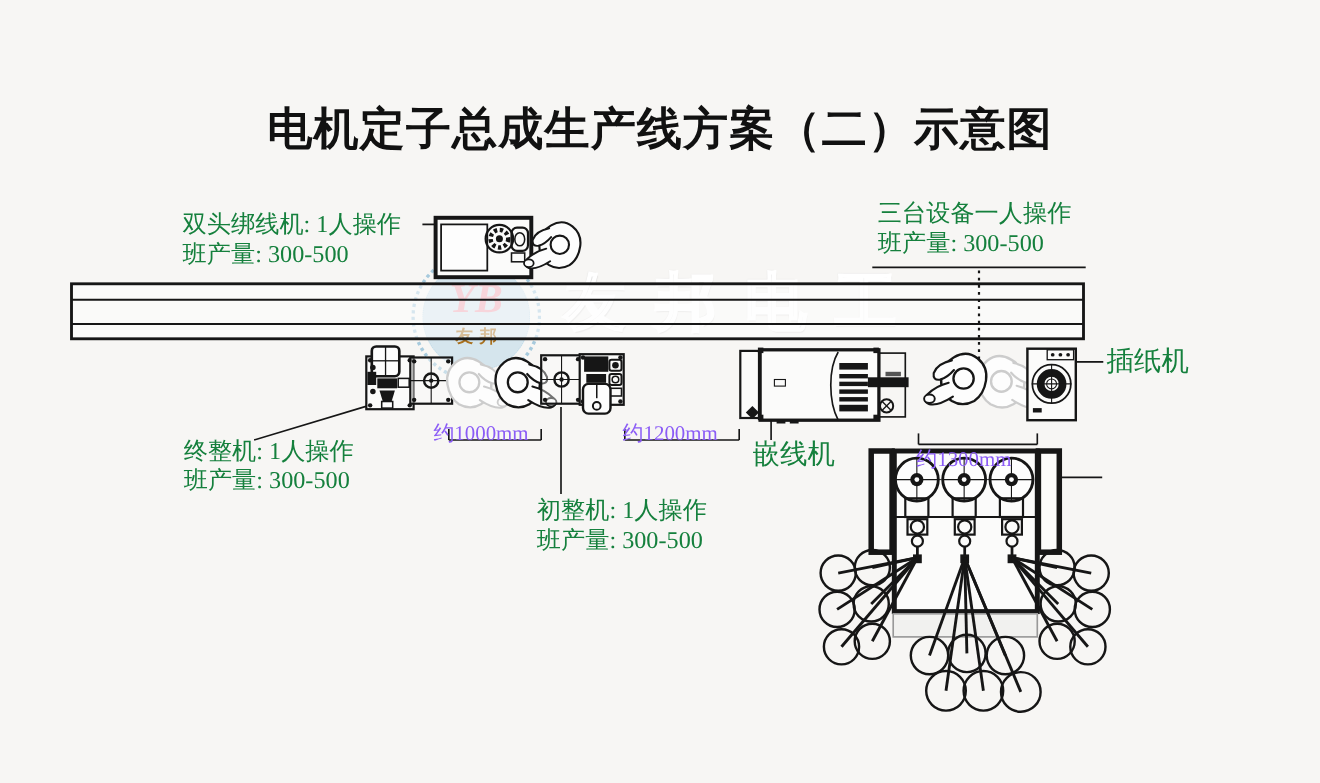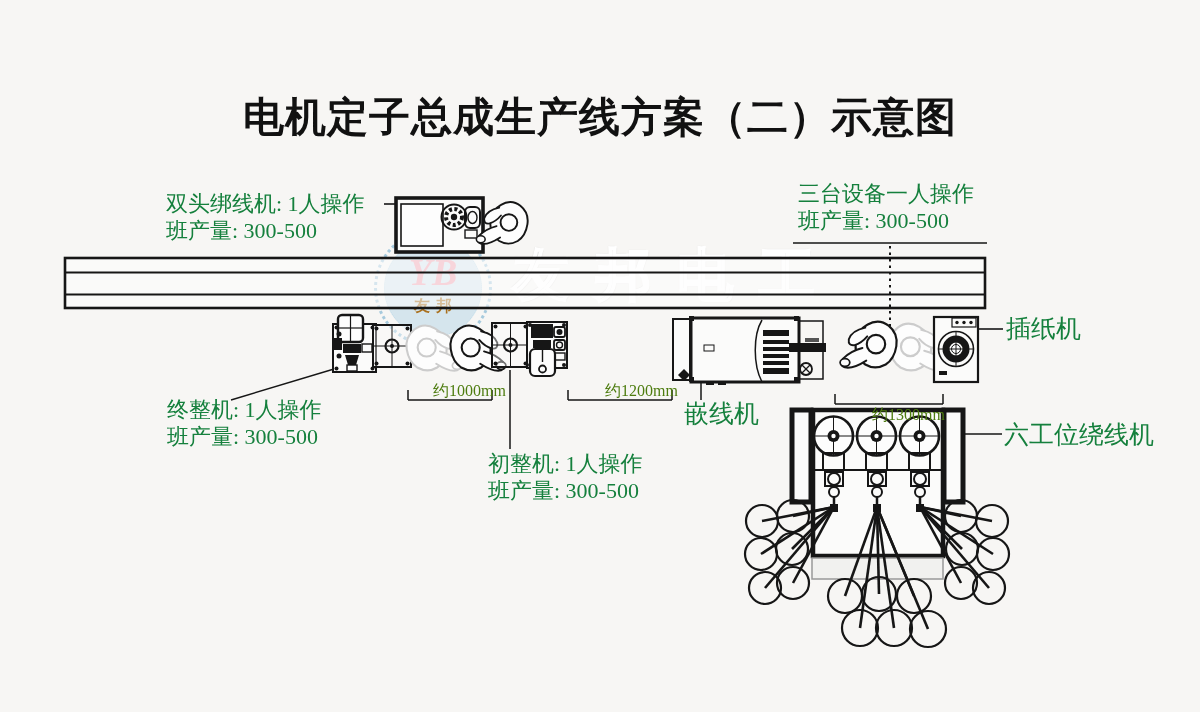--- a/index.html
+++ b/index.html
@@ -8,21 +8,21 @@
     background:#f7f6f4;
     font-family:"Liberation Serif","DejaVu Serif",serif;
     color:#161616;
   }
   .title{
     position:absolute;left:0;top:62px;width:100%;text-align:center;
     font-size:41px;font-weight:bold;letter-spacing:1px;color:#111;margin-top:28px;
   }
   .lbl{position:absolute;font-size:22px;line-height:27px;white-space:nowrap;color:#15803d;}
   .lbl-lg{font-size:25px;line-height:28px;}
-  .dim{position:absolute;font-size:16px;width:112px;text-align:right;white-space:nowrap;color:#4d7c0f;}
+  .dim{position:absolute;font-size:19px;width:112px;text-align:left;white-space:nowrap;color:#8b5cf6;}
   svg.diagram{position:absolute;left:0;top:0;}
   
   .wm-badge{position:absolute;left:374px;top:229px;width:112px;height:112px;border-radius:50%;
     border:3px dotted #9fc6db;opacity:.9;}
   .wm-badge-inner{position:absolute;left:7px;top:7px;right:7px;bottom:7px;border-radius:50%;
     background:rgba(170,207,227,.48);border:1px dotted #bcd9e8;}
   .wm-yb{position:absolute;width:100%;text-align:center;top:18px;font-size:38px;font-style:italic;
     font-weight:bold;color:#f09cab;}
   .wm-yw{position:absolute;width:100%;text-align:center;top:64px;font-size:16px;color:#a16207;
     letter-spacing:6px;text-indent:6px;font-weight:bold;}
@@ -324,19 +324,18 @@
     <div>班产量: 300-500</div>
   </div>
 
   <div class="lbl" style="left:468px;top:450px;margin-left:20px;">
     <div>初整机: 1人操作</div>
     <div>班产量: 300-500</div>
   </div>
 
   <div class="lbl lbl-lg" style="left:684px;top:400px;">嵌线机</div>
   <div class="lbl lbl-lg" style="left:1006px;top:315px;">插纸机</div>
-  <div class="lbl lbl-lg" style="left:1004px;top:421px;">六工位绕线机</div>
 
   <div class="dim" style="left:394px;top:381px;">约1000mm</div>
   <div class="dim" style="left:566px;top:381px;">约1200mm</div>
   <div class="dim" style="left:833px;top:385px;margin-top:20px;">约1300mm</div>
 
 </div>
 
 </body></html>

